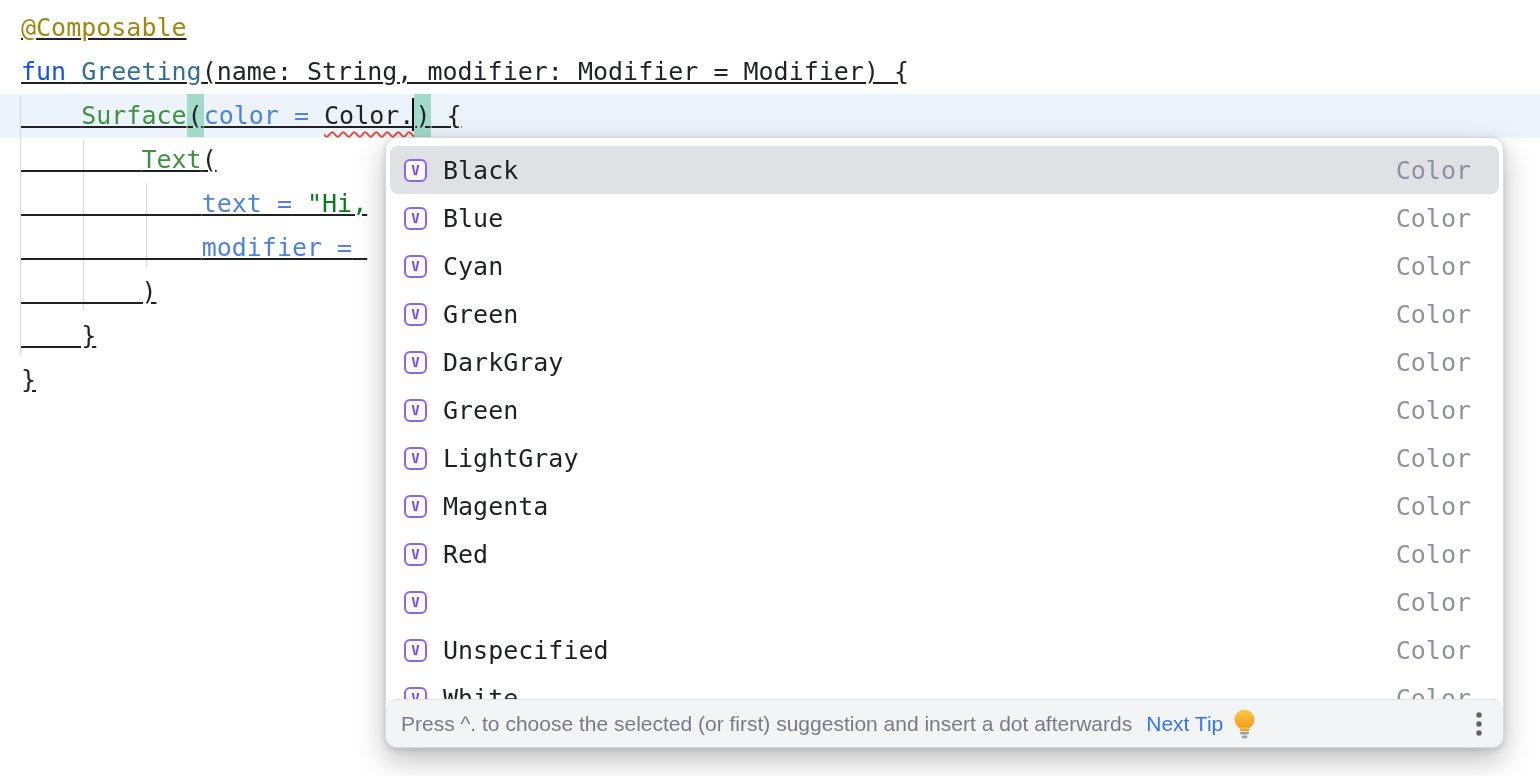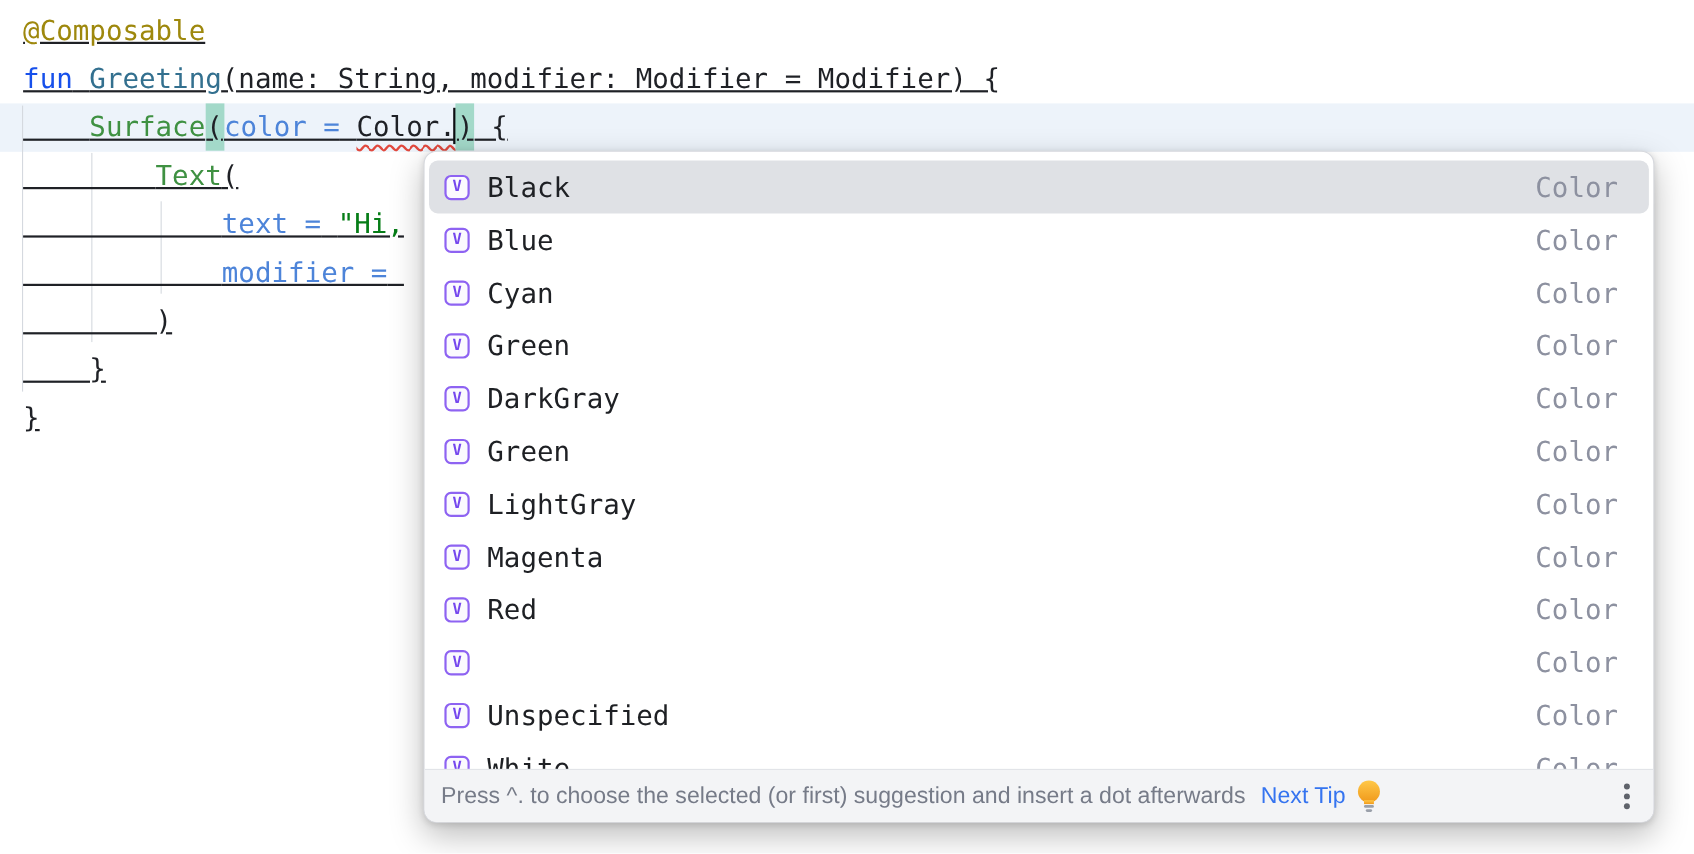--- a/index.html
+++ b/index.html
@@ -69,21 +69,21 @@
     margin-left:auto;
     font-family:"DejaVu Sans Mono", monospace;font-size:25px;font-weight:400;
     color:var(--type-text);
     text-align:right;
   }
   
   .hint-bar{
     position:absolute;left:0;right:0;bottom:0;height:48px;
     background:var(--hint-bar-bg);border-top:1px solid var(--hint-bar-border);
     display:flex;align-items:center;padding:0 20px 0 15px;box-sizing:border-box;
-    white-space:nowrap;overflow:hidden;
+    white-space:nowrap;overflow:hidden;border-radius:11px;
   }
   .hint-text{font-size:21px;color:var(--hint-text);}
   .next-tip{font-size:21px;color:var(--link-blue);margin-left:14px;cursor:pointer;text-decoration:none;}
   .bulb{margin-left:9px;flex:0 0 auto;}
   .kebab{margin-left:auto;flex:0 0 auto;display:flex;align-items:center;cursor:pointer;}
 </style>
 </head>
 <body>
 
 <div class="editor">

